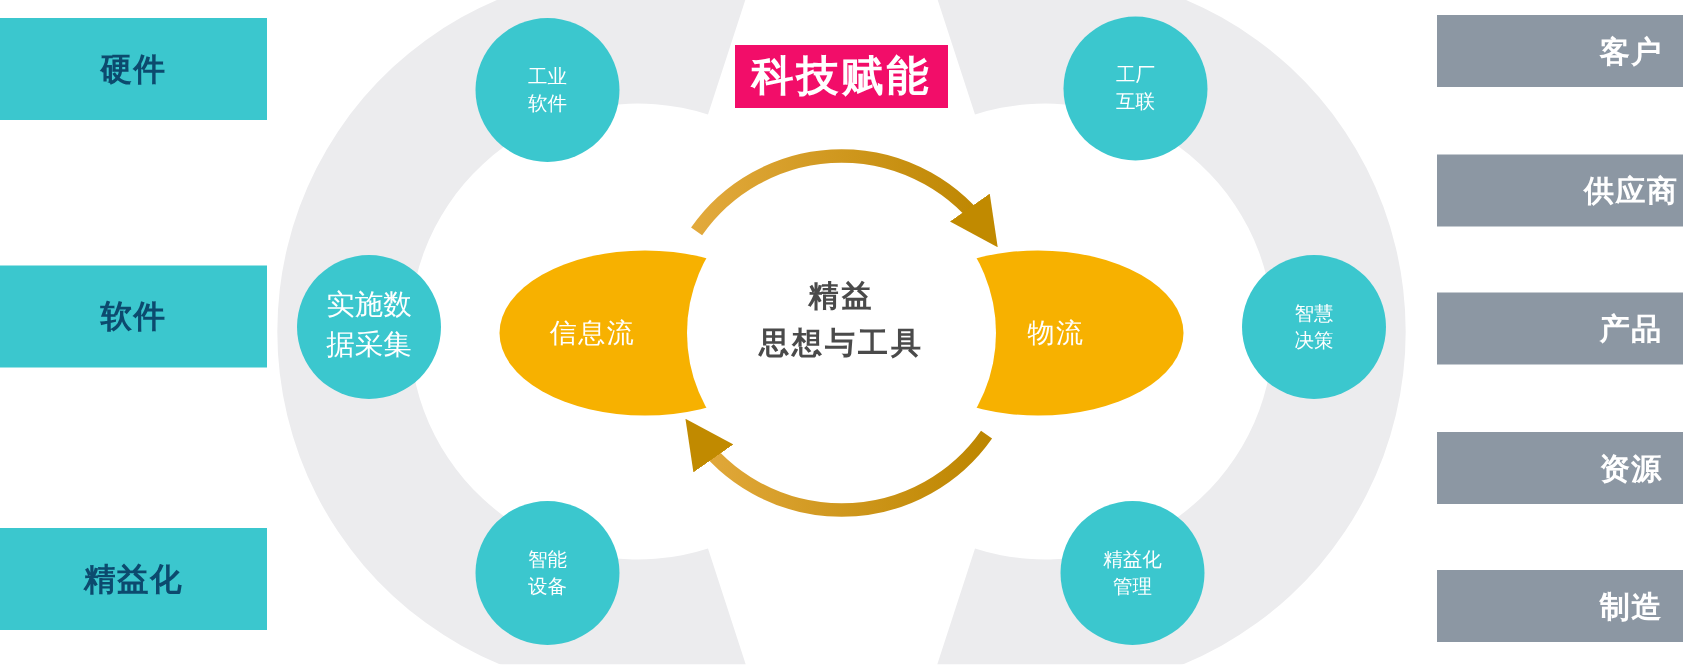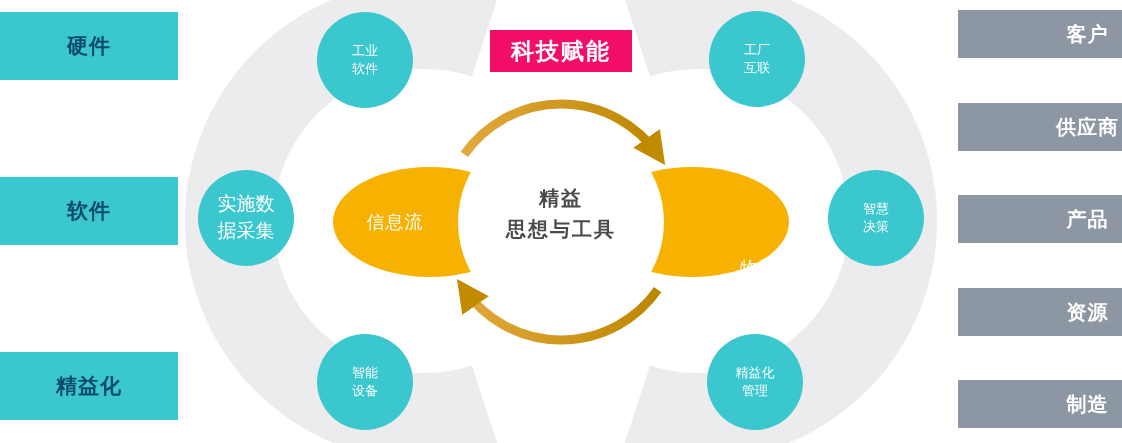--- a/index.html
+++ b/index.html
@@ -74,21 +74,21 @@
 
   
   .badge{
     position:absolute;
     left:490px;
     top:30px;
     width:142px;
     height:42px;
     background:var(--pink,#F20D69);
     color:#fff;
-    font-size:23px;
+    font-size:28px;
     font-weight:bold;
     display:flex;
     align-items:center;
     justify-content:center;
     letter-spacing:2px;
   }
 
   
   .core{
     position:absolute;
@@ -108,21 +108,21 @@
   .flow{
     position:absolute;
     top:210px;
     width:100px;
     text-align:center;
     color:#fff;
     font-size:18px;
     letter-spacing:1px;
   }
   .flow.left{left:345px;}
-  .flow.right{left:709px;margin-top:46px;}
+  .flow.right{left:654px;}
 </style>
 </head>
 <body>
 
 <div class="stage">
 
   <svg width="1122" height="443" viewBox="0 0 1122 443">
     <defs>
       <linearGradient id="goldArc" x1="0" y1="0" x2="1" y2="0">
         <stop offset="0" stop-color="#E2A93C"></stop>

